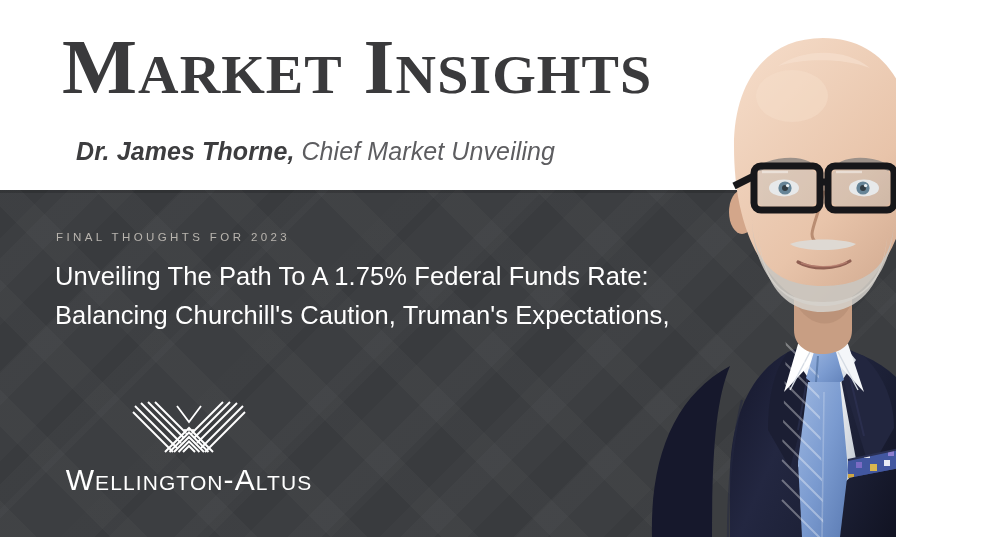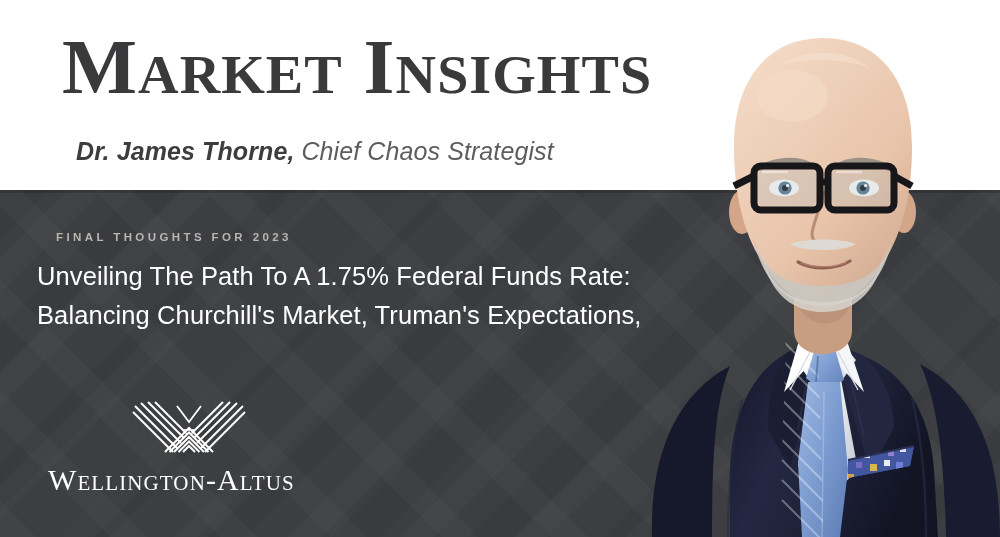--- a/index.html
+++ b/index.html
@@ -1,20 +1,20 @@
 <!DOCTYPE html>
 <html><head>
 <meta charset="utf-8">
 <style>
   html,body{margin:0;padding:0;background:#fff;}
   body{font-family:"Liberation Sans",sans-serif;}
 
   #banner{
     position:relative;
-    width:1000px;height:537px;
+    width:896px;height:537px;
     overflow:hidden;
     background:#7f1d1d;
   }
 
   
   #masthead{
     position:absolute;left:0;top:0;width:1000px;height:190px;
     background:#ffffff;
     z-index:3;
   }
@@ -66,50 +66,50 @@
     opacity:1;
   }
   #panel-vignette{
     position:absolute;inset:0;
     background:linear-gradient(180deg, rgba(0,0,0,.16) 0 3px, rgba(0,0,0,0) 3px 100%);
   }
 
   #eyebrow{
     position:absolute;left:56px;top:231px;
     font-size:11.5px;
-    font-weight:700;
+    font-weight:400;
     letter-spacing:3.4px;
     color:#b9b5af;
     white-space:nowrap;
     z-index:4;
   }
   #headline{
-    position:absolute;left:37px;top:257px;
+    position:absolute;left:55px;top:257px;
     width:620px;
     color:#ffffff;
     font-size:25.5px;
     line-height:39px;
     font-weight:400;
     letter-spacing:.1px;
     z-index:4;
   }
   #headline .hl-line{display:block;white-space:nowrap;}
 
   
   #logo{
     position:absolute;left:48px;top:396px;
     width:282px;
     z-index:4;
   }
   #logo-mark{display:block;margin:0 auto;}
   #logo-wordmark{
     margin-top:4px;
-    text-align:left;
+    text-align:center;
     color:#ffffff;
-    font-family:Liberation Serif, serif;
+    font-family:Liberation Sans, sans-serif;
     font-size:30px;
     line-height:32px;
     font-variant:small-caps;
     letter-spacing:1.1px;
     white-space:nowrap;
   }
 
   
   #portrait{
     position:absolute;left:612px;top:0;
@@ -125,29 +125,29 @@
 
   <div id="panel">
     <div id="panel-texture"></div>
     <div id="panel-vignette"></div>
   </div>
 
   <div id="masthead">
     <div id="pub-title">Market Insights</div>
     <div id="byline">
       <span class="name">Dr. James Thorne,</span>
-      <span class="role">Chief Chaos Strategist</span>
+      <span class="role">Chief Market Unveiling</span>
     </div>
   </div>
 
   <div id="eyebrow">FINAL THOUGHTS FOR 2023</div>
 
   <div id="headline">
     <span class="hl-line">Unveiling The Path To A 1.75% Federal Funds Rate:</span>
-    <span class="hl-line">Balancing Churchill's Market, Truman's Expectations,</span>
+    <span class="hl-line">Balancing Churchill's Caution, Truman's Expectations,</span>
   </div>
 
   <div id="logo">
     <svg id="logo-mark" width="120" height="64" viewBox="0 0 120 64">
       <g fill="none" stroke="#ffffff" stroke-width="1.9" stroke-linecap="butt">
 
         <path d="M4 16 L44 56"></path>
         <path d="M6 10 L48 52"></path>
         <path d="M12 7 L52 47"></path>
         <path d="M19 6 L55 42"></path>

